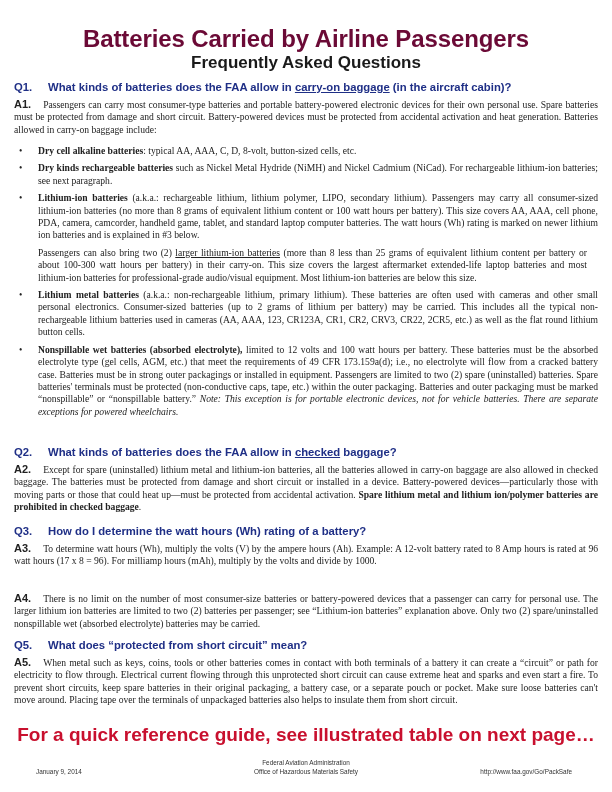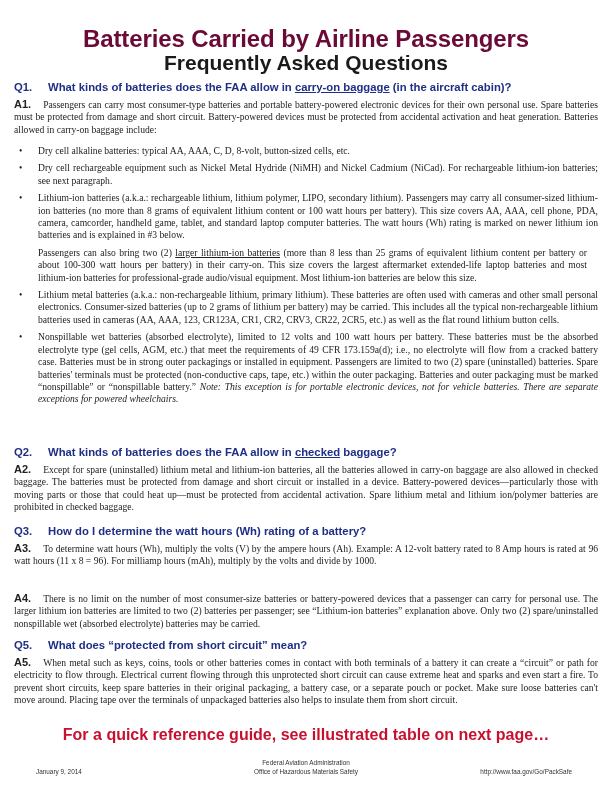--- a/index.html
+++ b/index.html
@@ -6,47 +6,47 @@
   body { width: 612px; height: 792px; position: relative; overflow: hidden; }
   .page { position: absolute; left: 0; top: 12px; width: 612px; height: 792px; }
   .title {
     position: absolute; left: 0; top: 14px; width: 612px; text-align: center;
     font-family: "Liberation Sans", sans-serif; font-weight: bold;
     font-size: 24px; color: #6b0a36; line-height: 26px; letter-spacing: -0.1px;
   }
   .subtitle {
     position: absolute; left: 0; top: 41px; width: 612px; text-align: center;
     font-family: "Liberation Sans", sans-serif; font-weight: bold;
-    font-size: 21px; color: #1a1a1a; line-height: 20px;
+    font-size: 17px; color: #1a1a1a; line-height: 20px;
   }
   .q {
     position: absolute; left: 14px; width: 590px;
     font-family: "Liberation Sans", sans-serif; font-weight: bold;
     font-size: 11.3px; color: #1f2f86; line-height: 14px; white-space: nowrap;
   }
   .q .qn { display: inline-block; width: 34px; }
   .q u { text-decoration: underline; }
   .ans {
     position: absolute; left: 14px; width: 584px;
     font-family: "Liberation Serif", serif; font-size: 9.6px; color: #222;
     line-height: 12.4px; text-align: justify;
   }
   .ans .an { font-family: "Liberation Sans", sans-serif; font-weight: bold; font-size: 11px; margin-right: 12px; }
   .bullets { position: absolute; left: 14px; width: 584px; margin: 0; padding: 0; list-style: none;
     font-family: "Liberation Serif", serif; font-size: 9.6px; color: #222; line-height: 12.4px; }
   .bullets li { position: relative; padding-left: 24px; text-align: justify; margin-bottom: 5px; }
   .bullets li .dot { position: absolute; left: 5px; top: 0; }
   .bullets li p { margin: 5px 11px 0 0; }
-  .b { font-weight: normal; margin-top: 36px; }
+  .b { font-weight: bold; margin-top: 36px; }
   .i { font-style: italic; }
   .u { text-decoration: underline; }
   .cta {
     position: absolute; left: 0; top: 714px; width: 612px; text-align: center;
     font-family: "Liberation Sans", sans-serif; font-weight: bold;
-    font-size: 16px; color: #c8102e; line-height: 18px;
+    font-size: 19px; color: #c8102e; line-height: 18px;
   }
   .footer { position: absolute; top: 746px; left: 0; width: 612px;
     font-family: "Liberation Sans", sans-serif; font-size: 6.4px; color: #333; line-height: 9px; }
   .footer .date { position: absolute; left: 36px; top: 9px; }
   .footer .org { position: absolute; left: 0; width: 612px; text-align: center; top: 0; }
   .footer .url { position: absolute; right: 40px; top: 9px; }
 </style>
 </head>
 <body>
 
@@ -63,21 +63,21 @@
     <span class="an">A1.</span><span>Passengers can carry most consumer-type batteries and portable battery-powered electronic devices for their own personal use. Spare batteries must be protected from damage and short circuit.  Battery-powered devices must be protected from accidental activation and heat generation.   Batteries allowed in carry-on baggage include:</span>
   </div>
 
   <ul class="bullets" style="top:133px;">
     <li>
       <span class="dot">•</span>
       <span class="b">Dry cell alkaline batteries</span><span>: typical AA, AAA, C, D, 8-volt, button-sized cells, etc.</span>
     </li>
     <li>
       <span class="dot">•</span>
-      <span class="b">Dry cell rechargeable equipment</span><span> such as Nickel Metal Hydride (NiMH) and Nickel Cadmium (NiCad). For rechargeable lithium-ion batteries; see next paragraph.</span>
+      <span class="b">Dry kinds rechargeable batteries</span><span> such as Nickel Metal Hydride (NiMH) and Nickel Cadmium (NiCad). For rechargeable lithium-ion batteries; see next paragraph.</span>
     </li>
     <li>
       <span class="dot">•</span>
       <span class="b">Lithium-ion batteries</span><span> (a.k.a.: rechargeable lithium, lithium polymer, LIPO, secondary lithium).   Passengers may carry all consumer-sized lithium-ion batteries (no more than 8 grams of equivalent lithium content or 100 watt hours per battery). This size covers AA, AAA, cell phone, PDA, camera, camcorder, handheld game, tablet, and standard laptop computer batteries. The watt hours (Wh) rating is marked on newer lithium ion batteries and is explained in #3 below.</span>
       <p><span>Passengers can also bring two (2) </span><span class="u">larger lithium-ion batteries</span><span> (more than 8 less than 25 grams of equivalent lithium content per battery or about 100-300 watt hours per battery) in their carry-on.   This size covers the largest aftermarket extended-life laptop batteries and most lithium-ion batteries for professional-grade audio/visual equipment.   Most lithium-ion batteries are below this size.</span></p>
     </li>
     <li>
       <span class="dot">•</span>
       <span class="b">Lithium metal batteries</span><span> (a.k.a.: non-rechargeable lithium, primary lithium).   These batteries are often used with cameras and other small personal electronics.   Consumer-sized batteries (up to 2 grams of lithium per battery) may be carried.   This includes all the typical non-rechargeable lithium batteries used in cameras (AA, AAA, 123, CR123A, CR1, CR2, CRV3, CR22, 2CR5, etc.) as well as the flat round lithium button cells.</span>
     </li>
@@ -91,21 +91,21 @@
     <span class="qn">Q2.</span><span>What kinds of batteries does the FAA allow in </span><u>checked</u><span> baggage?</span>
   </div>
   <div class="ans" style="top:451px;">
     <span class="an">A2.</span><span>Except for spare (uninstalled) lithium metal and lithium-ion batteries, all the batteries allowed in carry-on baggage are also allowed in checked baggage. The batteries must be protected from damage and short circuit or installed in a device. Battery-powered devices—particularly those with moving parts or those that could heat up—must be protected from accidental activation.  </span><span class="b">Spare lithium metal and lithium ion/polymer batteries are prohibited in checked baggage</span><span>.</span>
   </div>
 
   <div class="q" style="top:512px;">
     <span class="qn">Q3.</span><span>How do I determine the watt hours (Wh) rating of a battery?</span>
   </div>
   <div class="ans" style="top:530px;">
-    <span class="an">A3.</span><span>To determine watt hours (Wh), multiply the volts (V) by the ampere hours (Ah). Example: A 12-volt battery rated to 8 Amp hours is rated at 96 watt hours (11 x 8 = 96). For milliamp hours (mAh), multiply by the volts and divide by 1000.</span>
+    <span class="an">A3.</span><span>To determine watt hours (Wh), multiply the volts (V) by the ampere hours (Ah). Example: A 12-volt battery rated to 8 Amp hours is rated at 96 watt hours (17 x 8 = 96). For milliamp hours (mAh), multiply by the volts and divide by 1000.</span>
   </div>
 
   <div class="ans" style="top:580px;">
     <span class="an">A4.</span><span>There is no limit on the number of most consumer-size batteries or battery-powered devices that a passenger can carry for personal use. The larger lithium ion batteries are limited to two (2) batteries per passenger; see “Lithium-ion batteries” explanation above.   Only two (2) spare/uninstalled nonspillable wet (absorbed electrolyte) batteries may be carried.</span>
   </div>
 
   <div class="q" style="top:626px;">
     <span class="qn">Q5.</span><span>What does “protected from short circuit” mean?</span>
   </div>
   <div class="ans" style="top:644px;">

